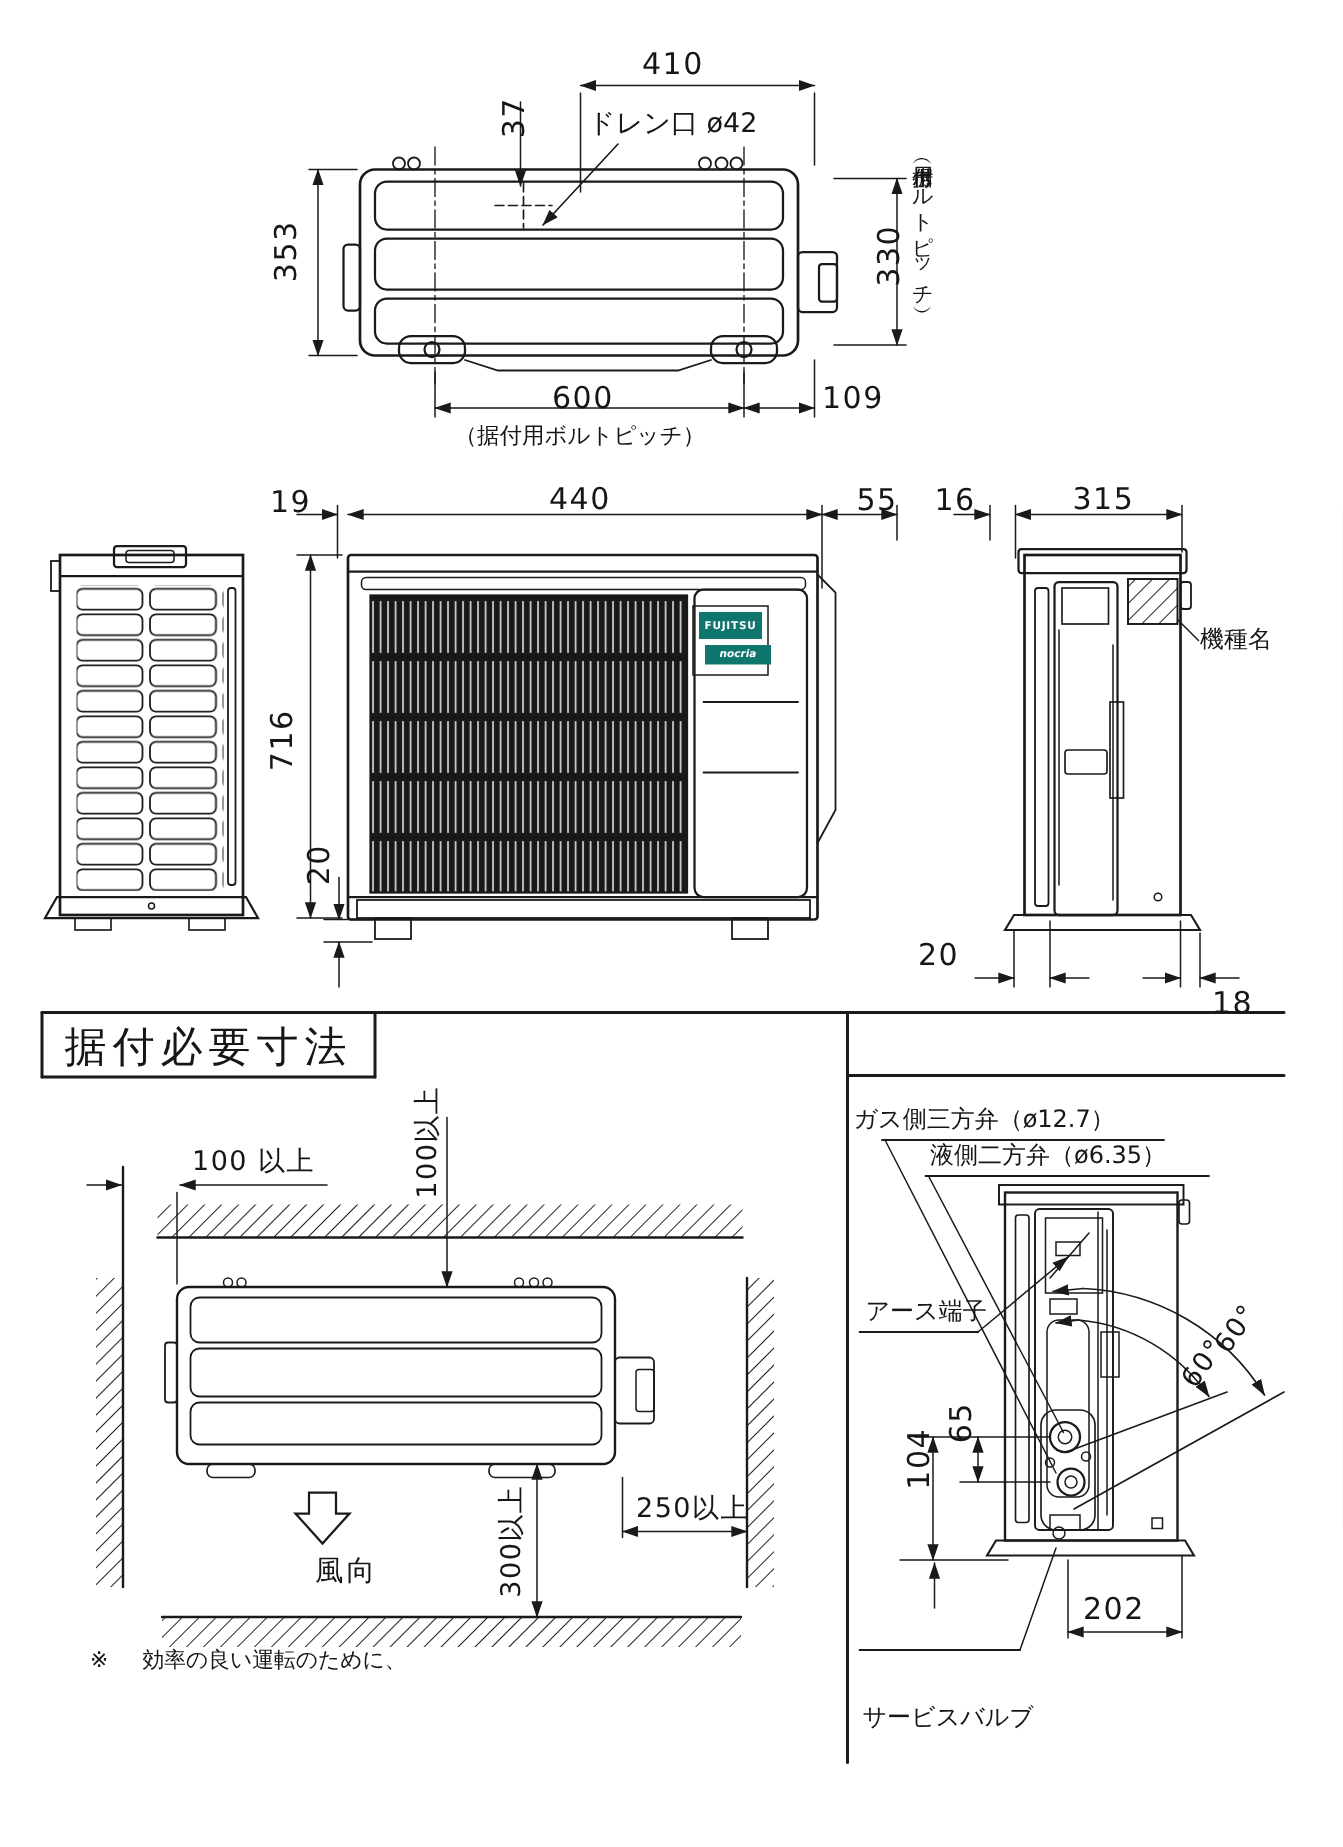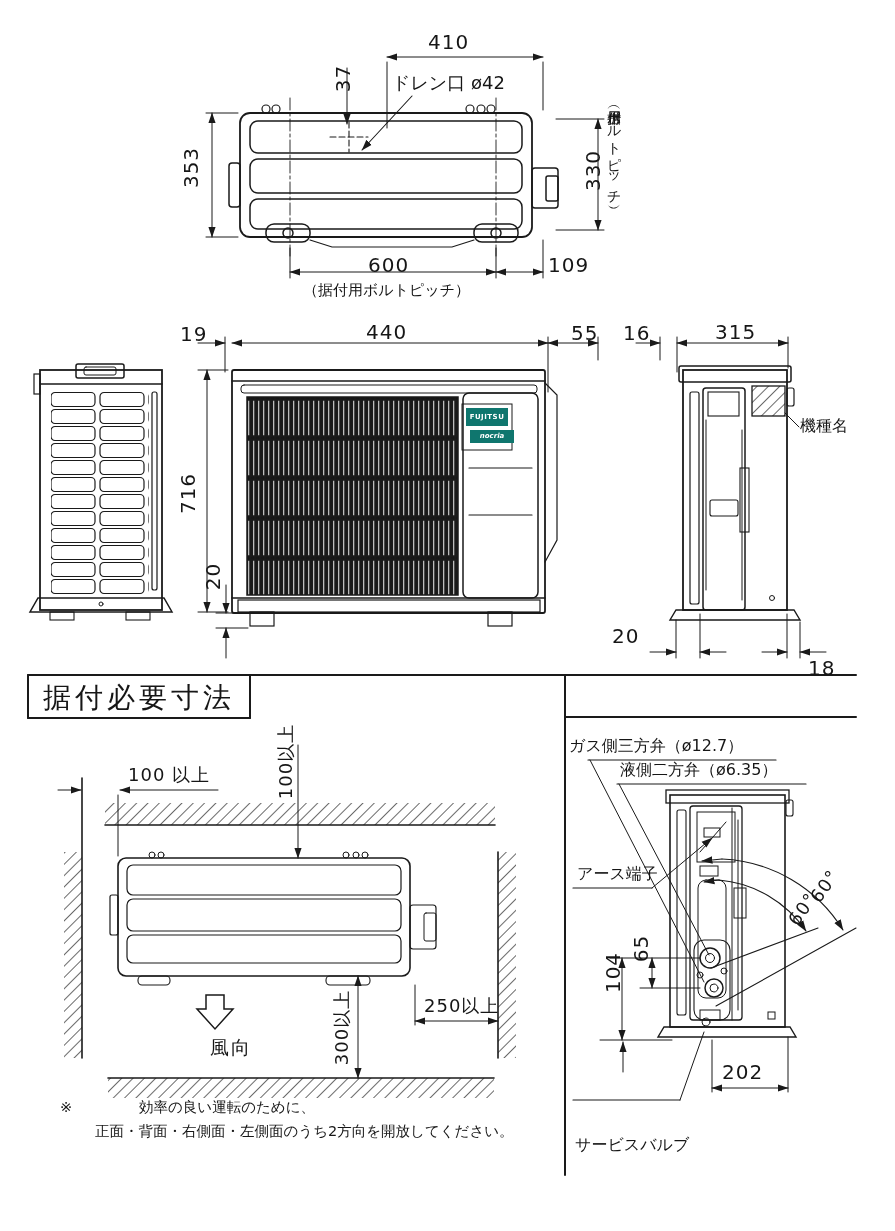--- a/index.html
+++ b/index.html
@@ -293,22 +293,21 @@
 <div class="t big" style="left:612px;top:626px;">20</div>
 <div class="t big" style="left:808px;top:626px;margin-top:32px;">18</div>
 
 <div class="t title c" style="left:28px;top:683px;width:222px;">据付必要寸法</div>
 <div class="t med" style="left:128px;top:766px;">100 以上</div>
 <div class="t med c r90" style="left:246px;top:752px;width:80px;">100以上</div>
 <div class="t med" style="left:424px;top:997px;">250以上</div>
 <div class="t med c r90" style="left:302px;top:1018px;width:80px;">300以上</div>
 <div class="t" style="left:210px;top:1038px;font-size:19px;letter-spacing:2px;">風向</div>
 <div class="t note" style="left:60px;top:1100px;">※</div>
-<div class="t note" style="left:95px;top:1100px;margin-left:44px;">効率の良い運転のために、</div>
-<div class="t note" style="left:95px;top:1124px;">正面・背面・右側面・左側面のうち2方向を開放してください。</div>
+<div class="t note" style="left:95px;top:1100px;">効率の良い運転のために、</div>
 
 <div class="t lab" style="left:569px;top:738px;">ガス側三方弁（ø12.7）</div>
 <div class="t lab" style="left:620px;top:762px;">液側二方弁（ø6.35）</div>
 <div class="t lab" style="left:577px;top:866px;">アース端子</div>
 <div class="t med c r55" style="left:800px;top:877px;width:50px;">60°</div>
 <div class="t med c r55" style="left:778px;top:900px;width:50px;">60°</div>
 <div class="t big c r90" style="left:611px;top:938px;width:60px;">65</div>
 <div class="t big c r90" style="left:578px;top:962px;width:70px;">104</div>
 <div class="t lab" style="left:575px;top:1137px;">サービスバルブ</div>
 <div class="t big" style="left:722px;top:1062px;">202</div>

